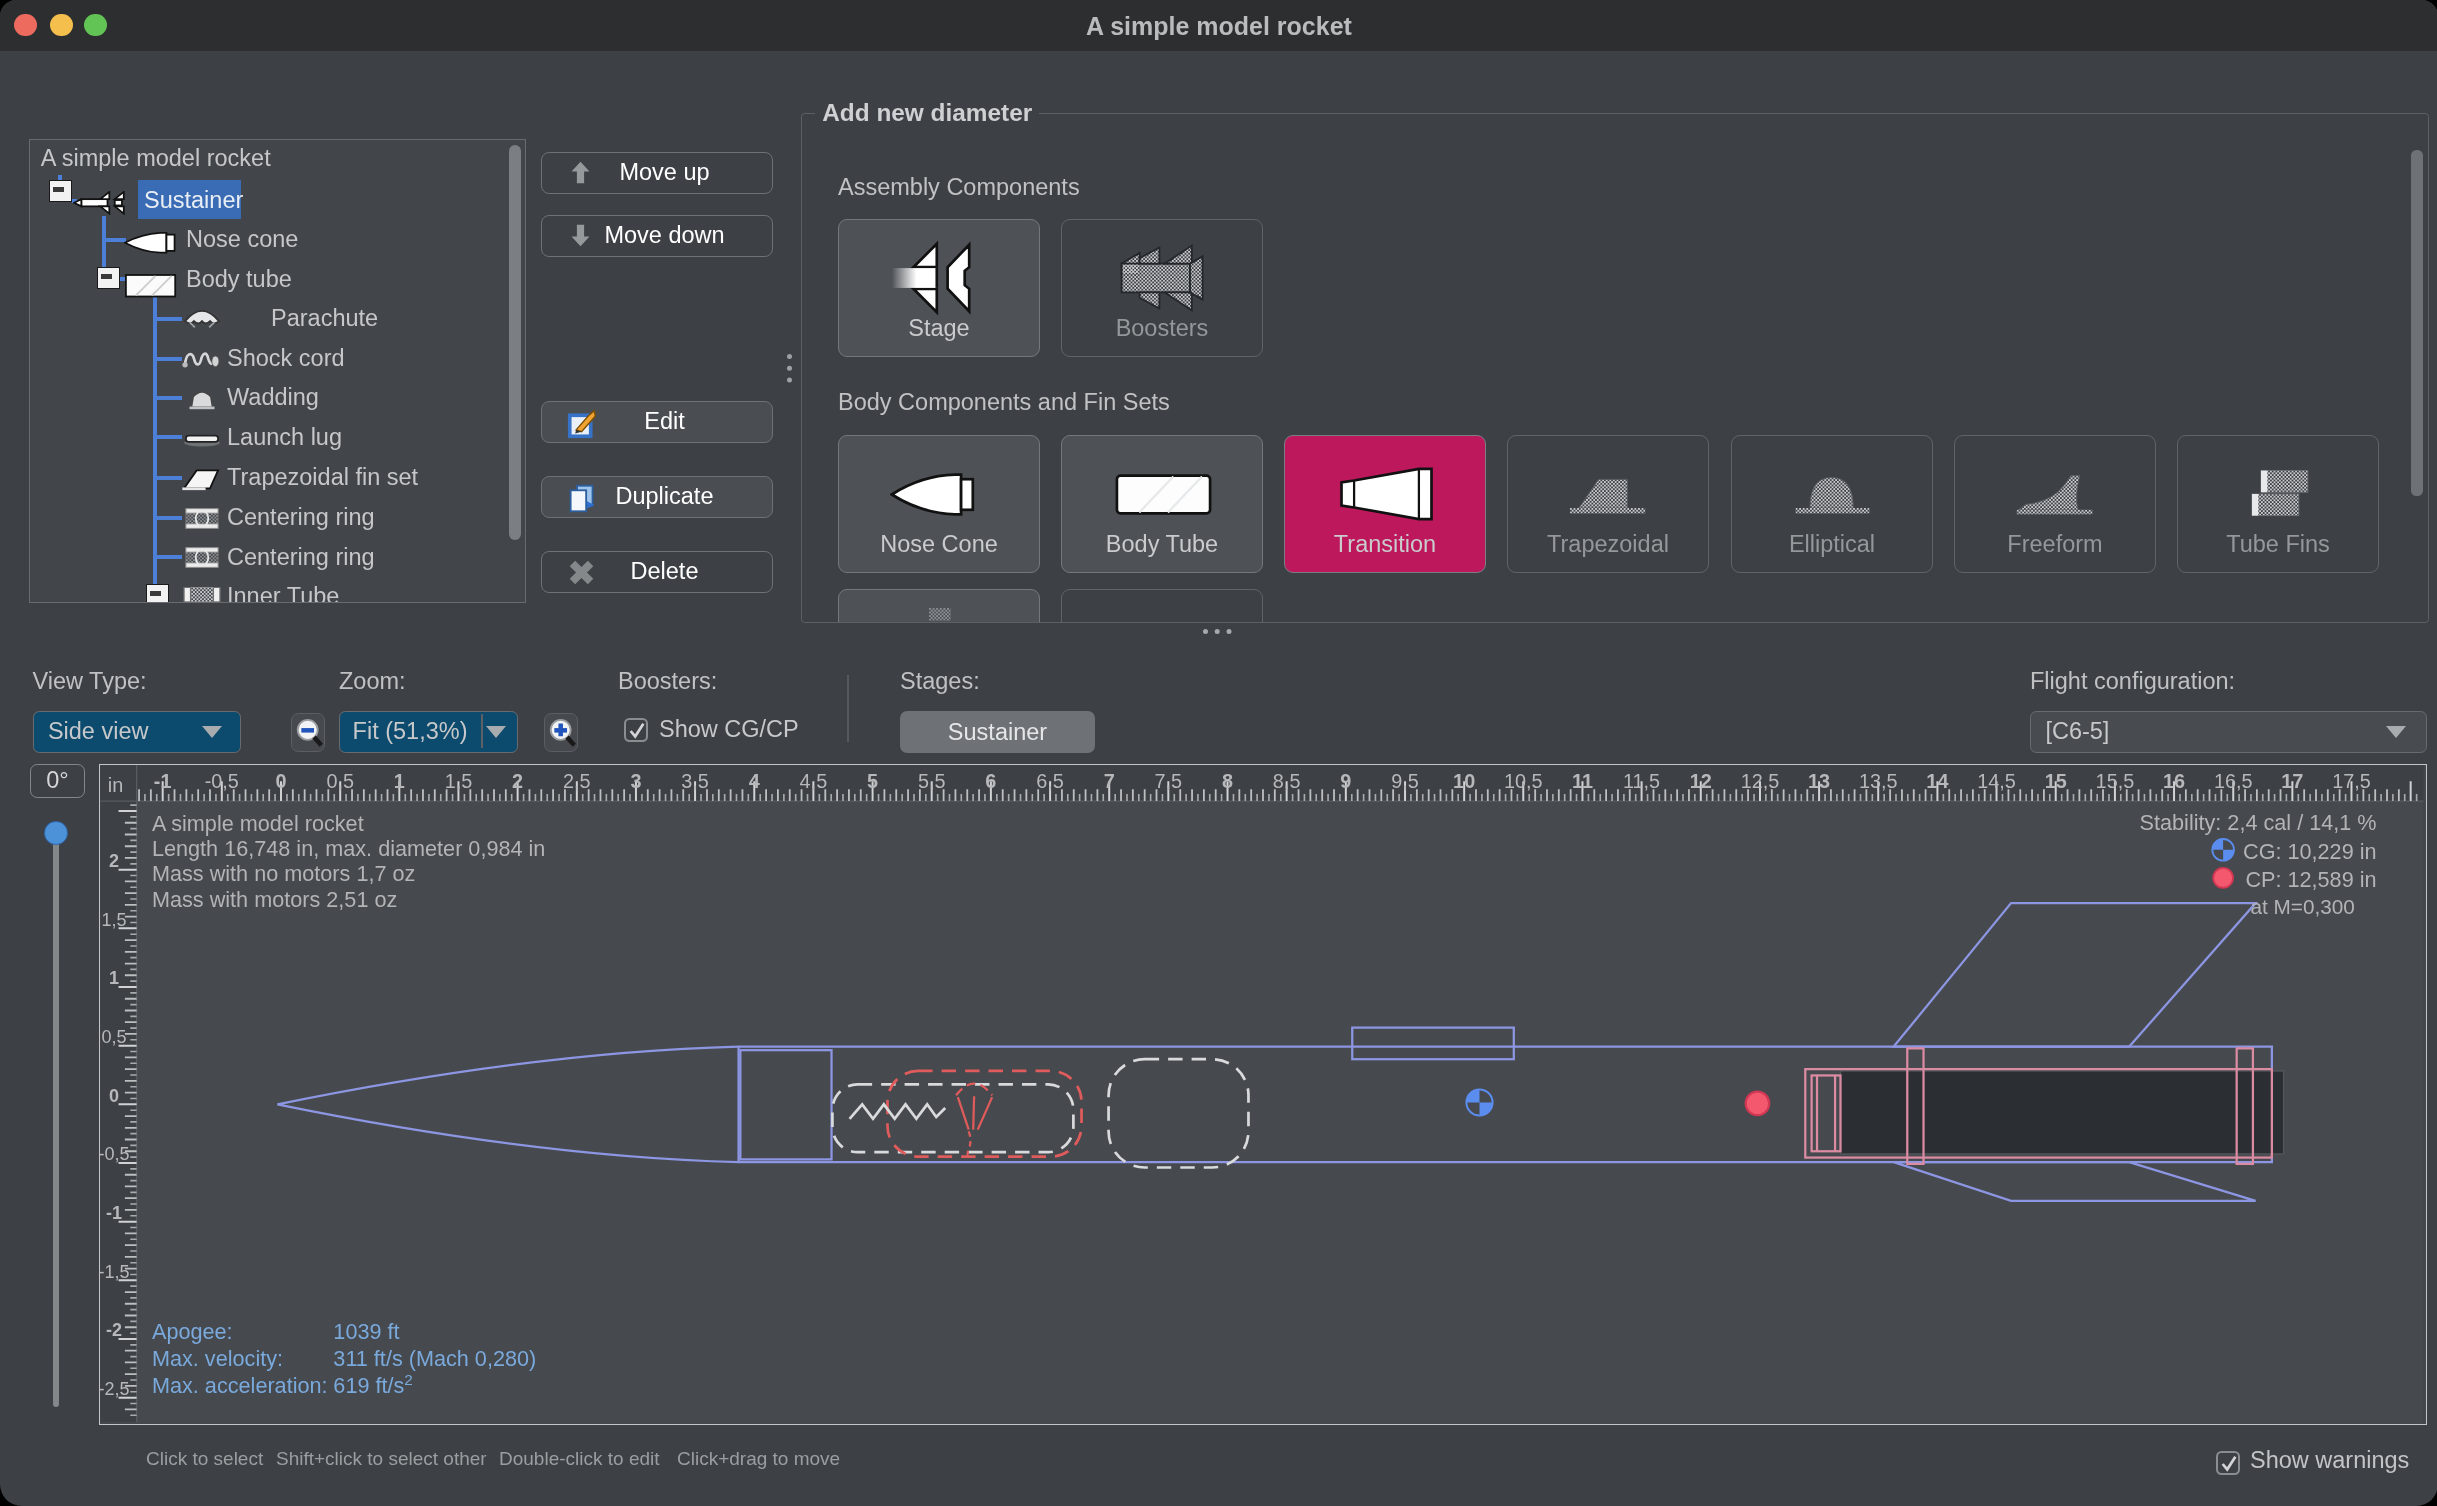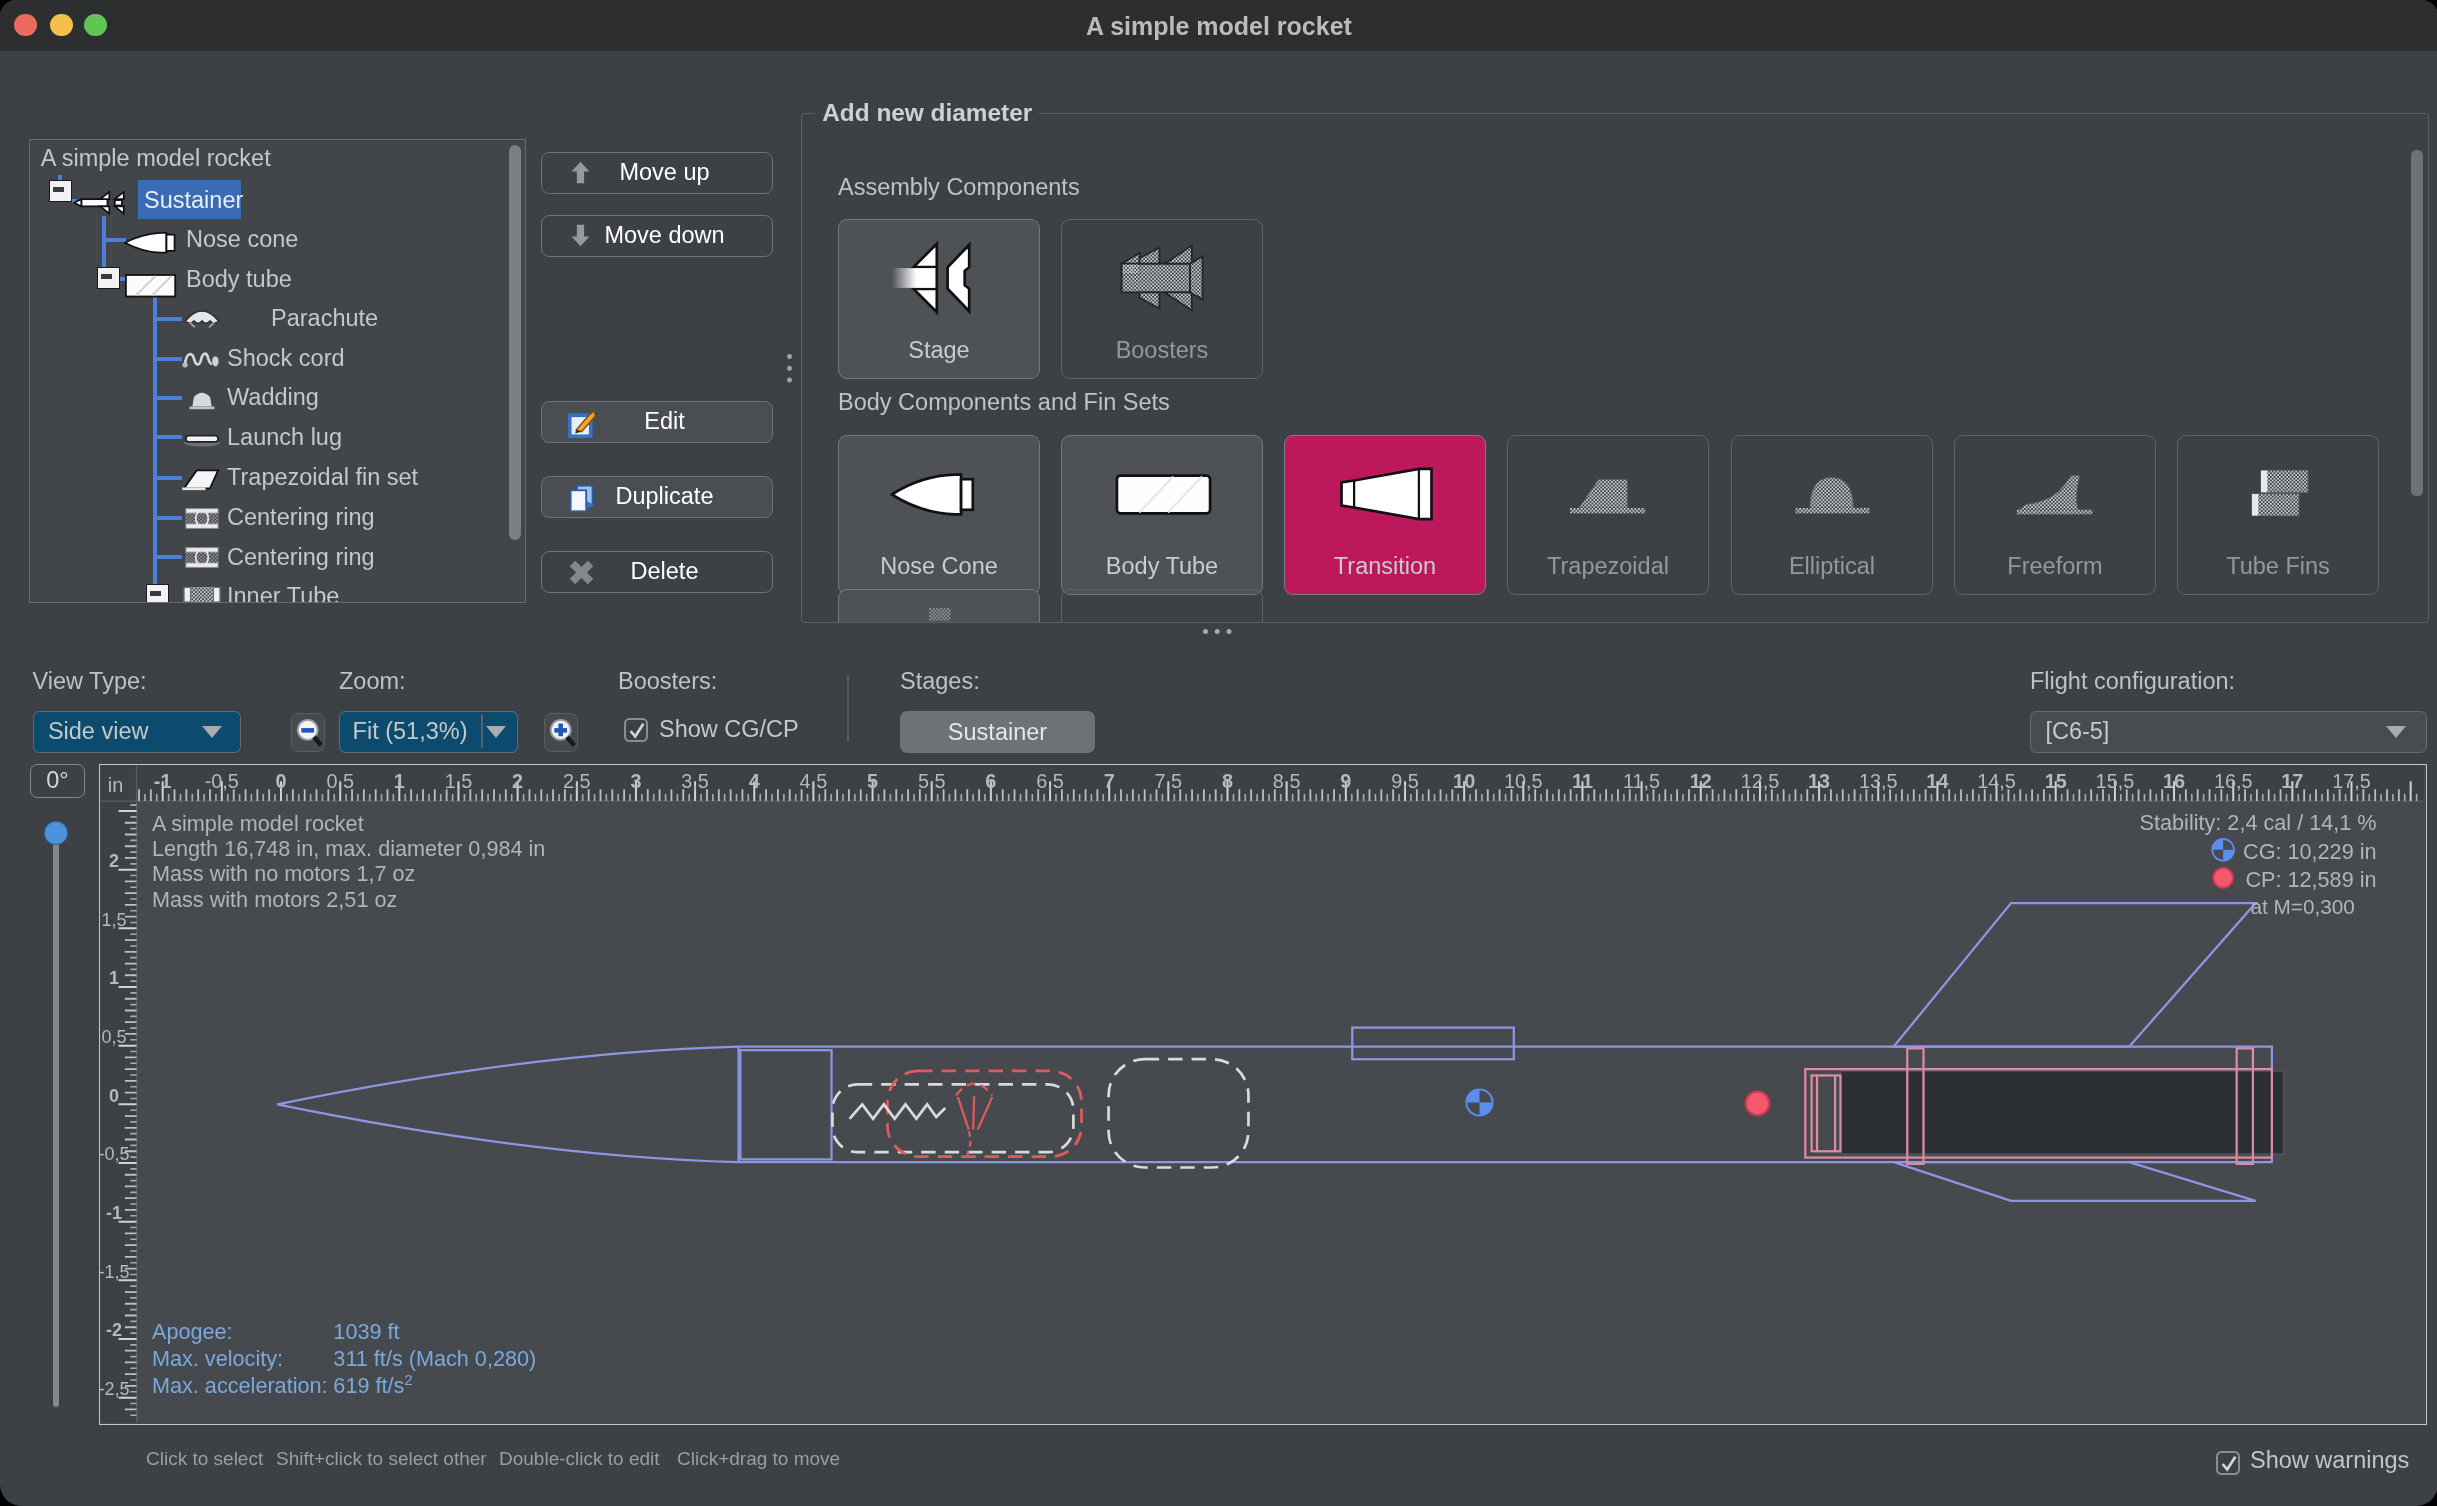--- a/index.html
+++ b/index.html
@@ -26,21 +26,21 @@
 box-sizing:border-box;}
 .exp:after{content:"";position:absolute;left:2.7px;top:6.3px;width:11.7px;height:4.5px;background:#3a3a3a;}
 .tscroll{position:absolute;left:479px;top:5.4px;width:11.7px;height:395px;background:#7b7f83;border-radius:6.3px;}
 .mbtn{position:absolute;left:541px;width:232px;height:42px;border:1.8px solid #6e7276;border-radius:8.1px;
 box-sizing:border-box;color:#ffffff;font-size:23.5px;line-height:39px;}
 .mbtn .ic{position:absolute;left:25px;top:6.3px;}
 .mbtn .tx{position:absolute;left:55px;width:135px;text-align:center;white-space:nowrap;}
 .fieldset{left:801px;top:113px;width:1626px;height:508px;border:1.8px solid #5d6165;border-radius:3.6px;}
 .legend{left:815px;top:99px;padding:0 7.2px;background:#3d4146;color:#ced0d2;font-size:24.4px;font-weight:bold;}
 .gsec{position:absolute;left:36px;font-size:23.5px;color:#c0c2c4;}
-.gbtn{position:absolute;width:202px;height:160px;border:1.8px solid #606468;border-radius:9px;
+.gbtn{position:absolute;width:202px;height:138px;border:1.8px solid #606468;border-radius:9px;
 box-sizing:border-box;text-align:center;}
 .gbtn.on{background:#4e5257;border-color:#74787c;}
 .gbtn.hi{background:#be185d;border-color:#7a7e82;}
 .gbtn .lbl{position:absolute;left:0;right:0;bottom:14.4px;font-size:23.5px;color:#95989b;}
 .gbtn.on .lbl,.gbtn.hi .lbl{color:#c9cbcd;}
 .clabel{position:absolute;top:668px;font-size:23.5px;color:#bfc1c3;}
 .combo{position:absolute;top:711px;height:42px;background:#0c4a6e;border:1.8px solid #686c70;
 border-radius:6.3px;box-sizing:border-box;color:#c6c8ca;font-size:23.5px;line-height:38px;}
 .combo .arr{position:absolute;top:14.4px;width:0;height:0;border-left:10px solid transparent;
 border-right:10px solid transparent;border-top:12.6px solid #a9acaf;}

